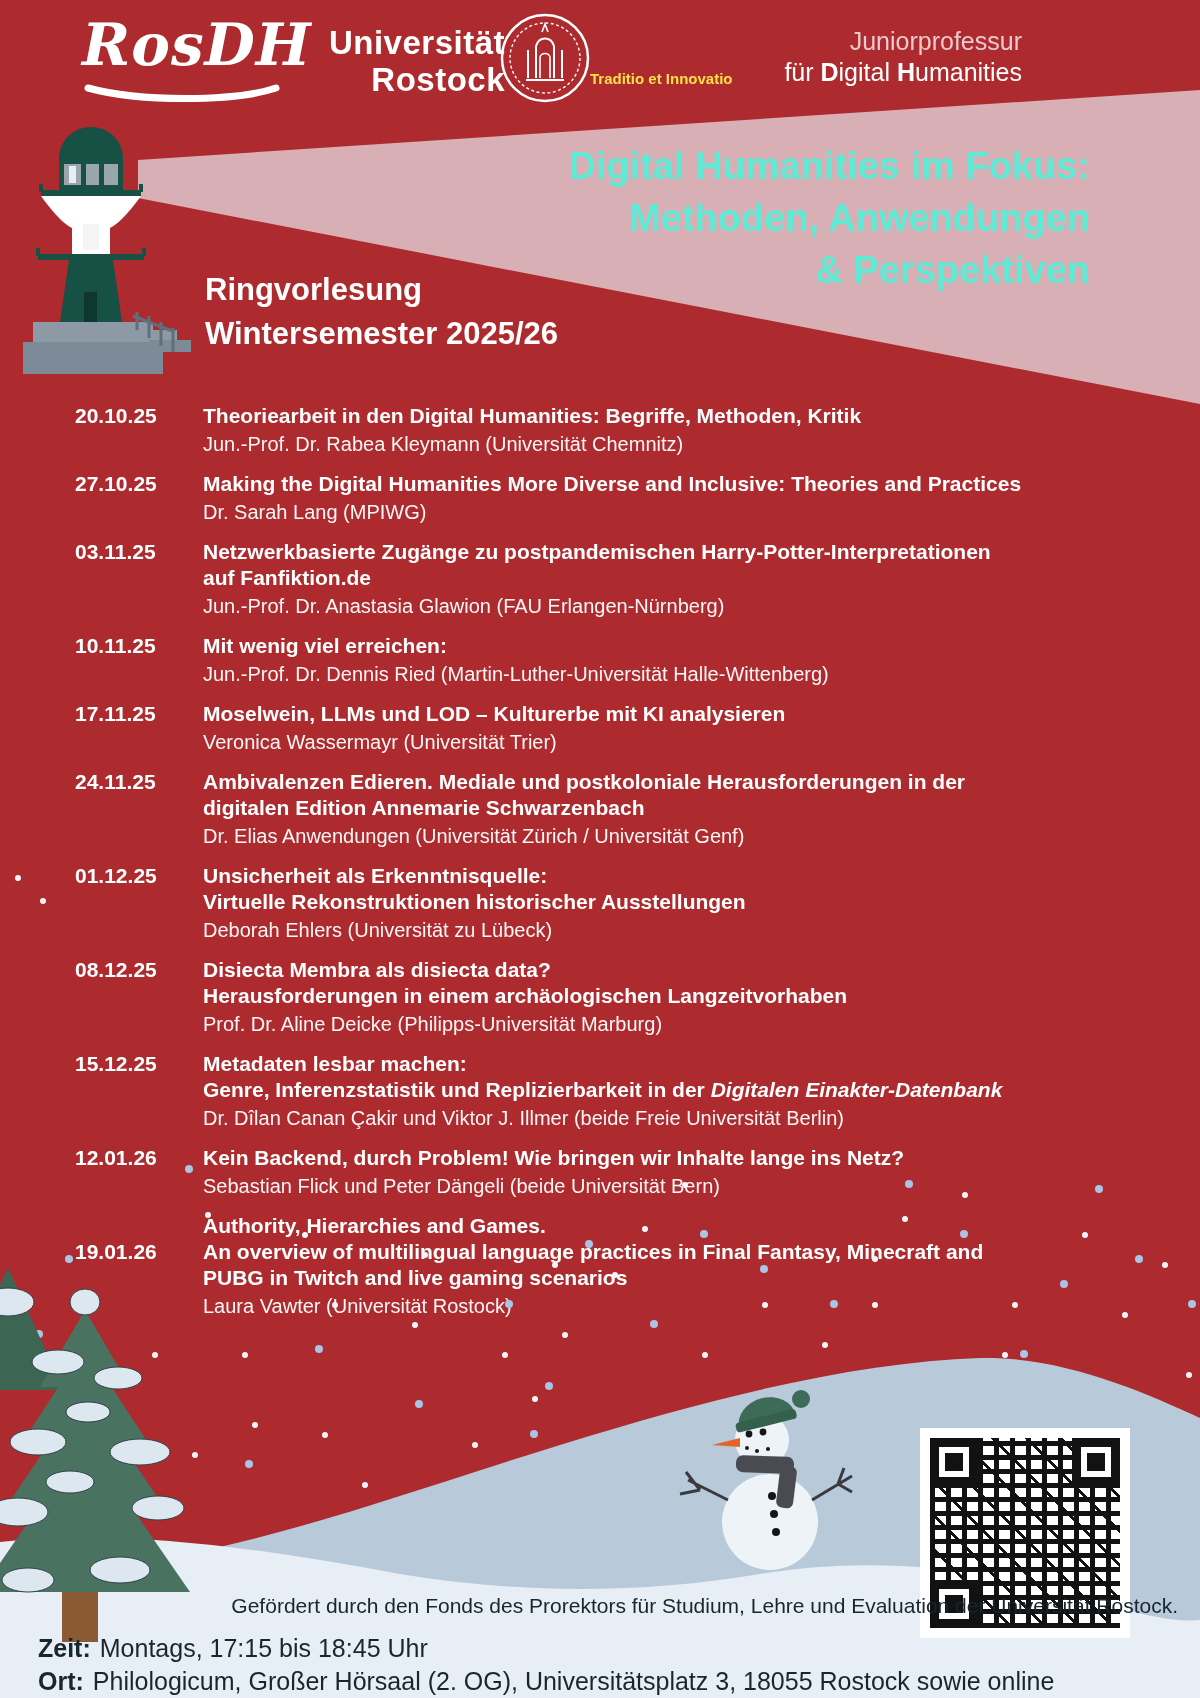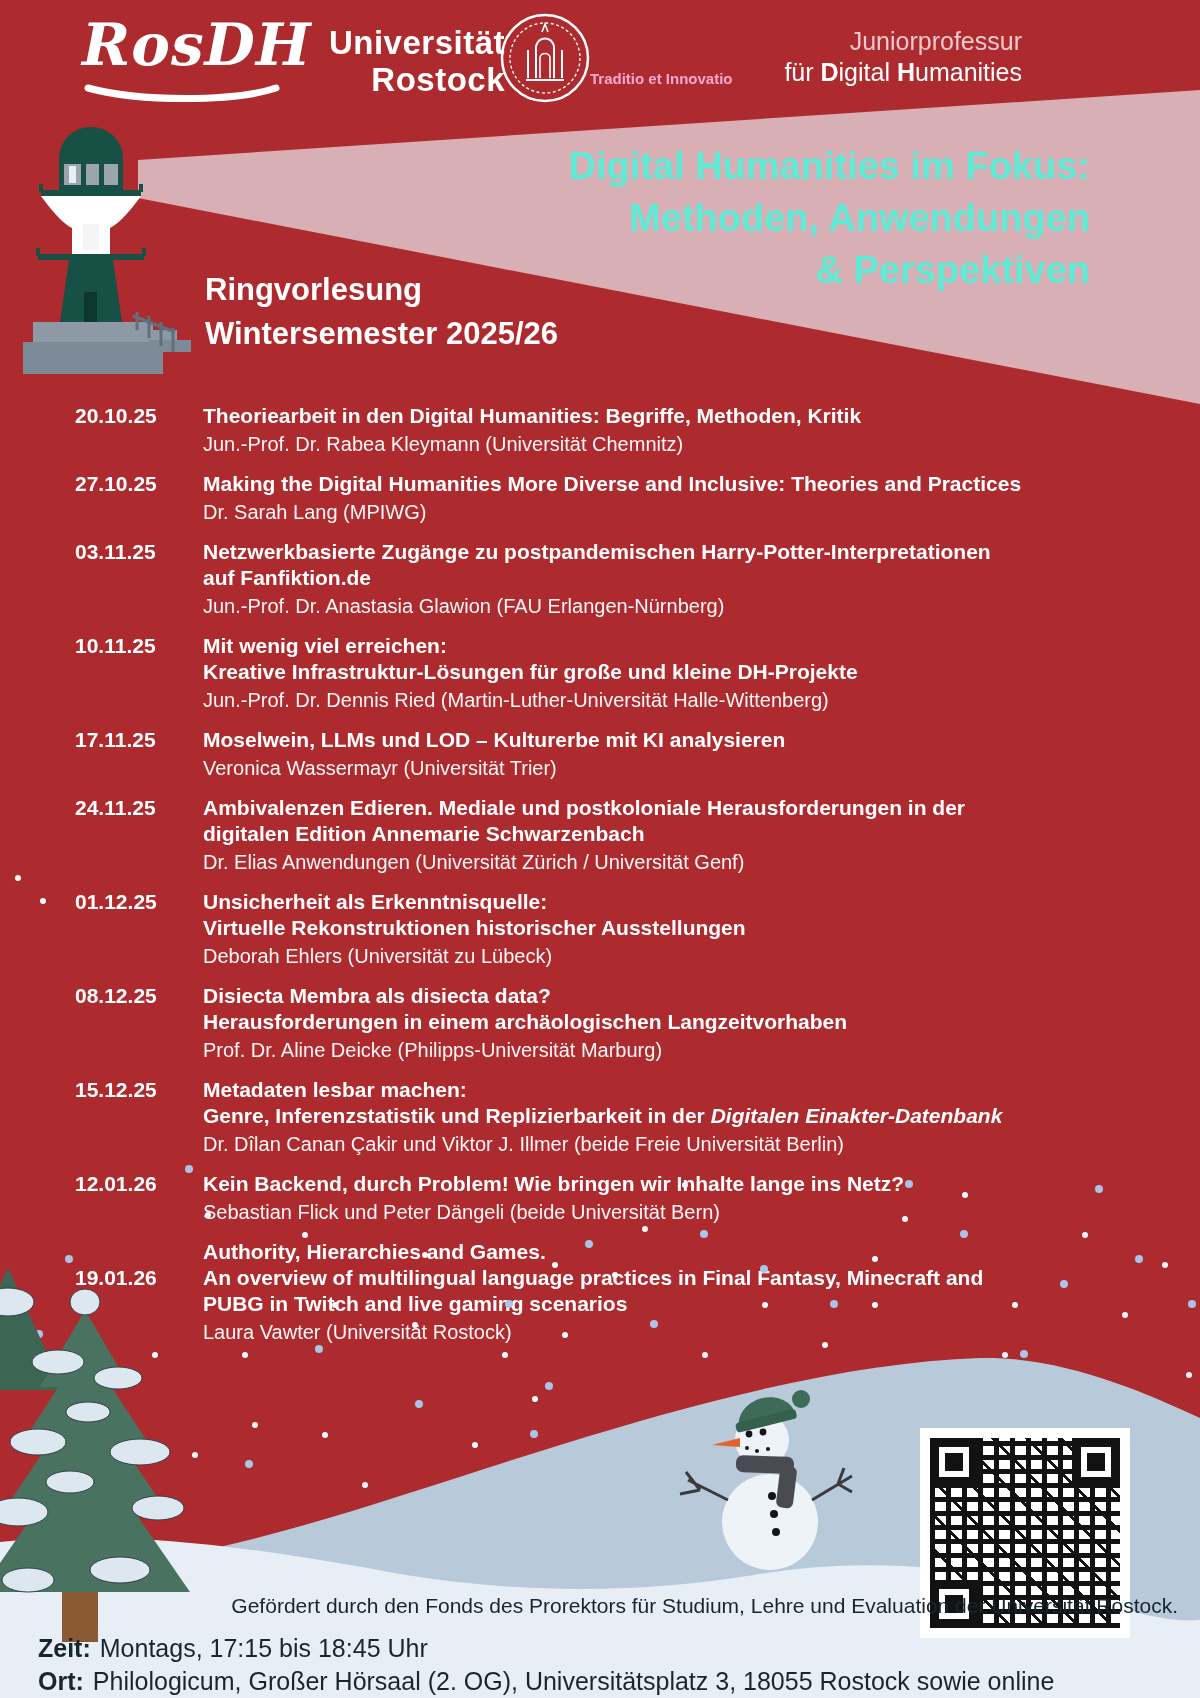--- a/index.html
+++ b/index.html
@@ -8,21 +8,21 @@
   .abs{position:absolute;}
 
   
   #rosdh-logo{left:82px;top:14px;width:190px;height:92px;color:#fff;
     font-family:"DejaVu Serif",serif;font-style:italic;font-weight:bold;
     font-size:58px;line-height:62px;letter-spacing:1px;}
   #rosdh-underline{left:84px;top:82px;}
   #uni-name{left:300px;top:24px;width:205px;text-align:right;color:#fff;
     font-size:33px;line-height:37px;font-weight:bold;letter-spacing:.5px;}
   #uni-seal{left:498px;top:10px;}
-  #seal-motto{left:590px;top:70px;color:#f9a8d4;font-size:15px;font-weight:bold;}
+  #seal-motto{left:590px;top:70px;color:#fde047;font-size:15px;font-weight:bold;}
   #chair{right:178px;top:26px;text-align:right;font-size:25px;line-height:30px;}
   #chair .l1{color:#e9c9cd;}
   #chair .l2{color:#fff;margin-top:1px;}
   #chair .b{font-weight:bold;}
 
   
   #beam-svg{left:0;top:0;}
   #hero-title{right:110px;top:140px;text-align:right;color:#5eead4;
     font-size:38px;line-height:52px;font-weight:bold;}
   #series{left:205px;top:268px;color:#fff;font-size:31px;line-height:44px;font-weight:bold;}
@@ -176,21 +176,20 @@
           <div><span>auf Fanfiktion.de</span></div>
         </div>
         <div class="speaker">Jun.-Prof. Dr. Anastasia Glawion (FAU Erlangen-Nürnberg)</div>
       </div>
     </div>
     <div class="row">
       <div class="date">10.11.25</div>
       <div class="entry-body">
         <div class="title">
           <div><span>Mit wenig viel erreichen:</span></div>
-          <div><span>Kreative Infrastruktur-Lösungen für große und kleine DH-Projekte</span></div>
         </div>
         <div class="speaker">Jun.-Prof. Dr. Dennis Ried (Martin-Luther-Universität Halle-Wittenberg)</div>
       </div>
     </div>
     <div class="row">
       <div class="date">17.11.25</div>
       <div class="entry-body">
         <div class="title">
           <div><span>Moselwein, LLMs und LOD – Kulturerbe mit KI analysieren</span></div>
         </div>

